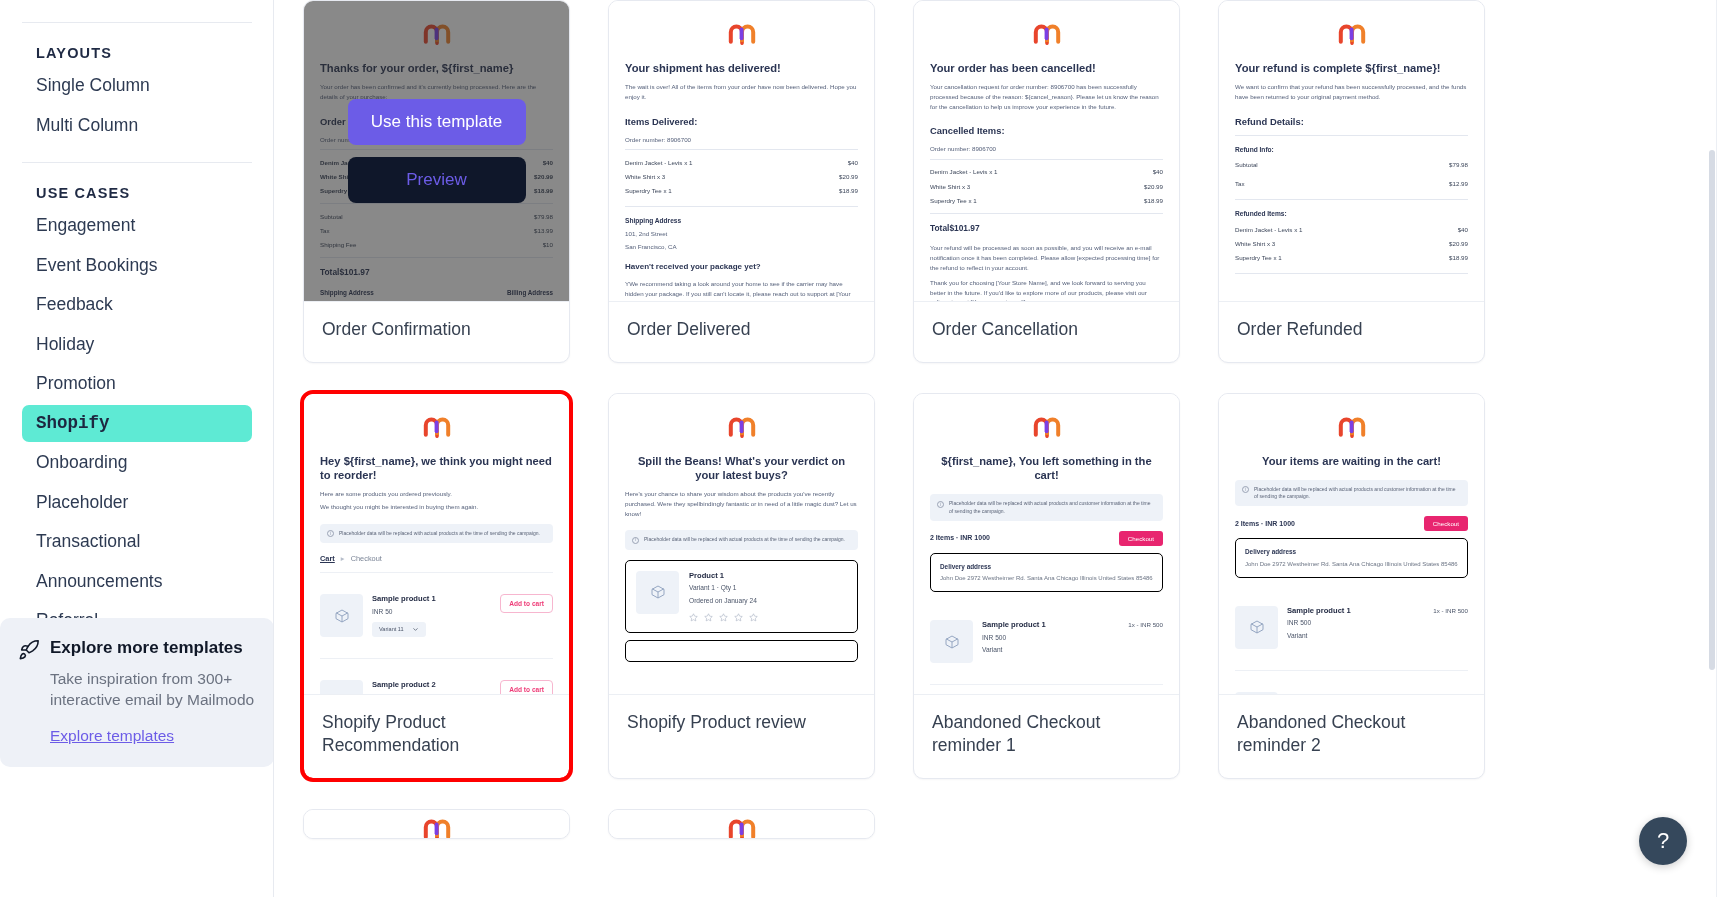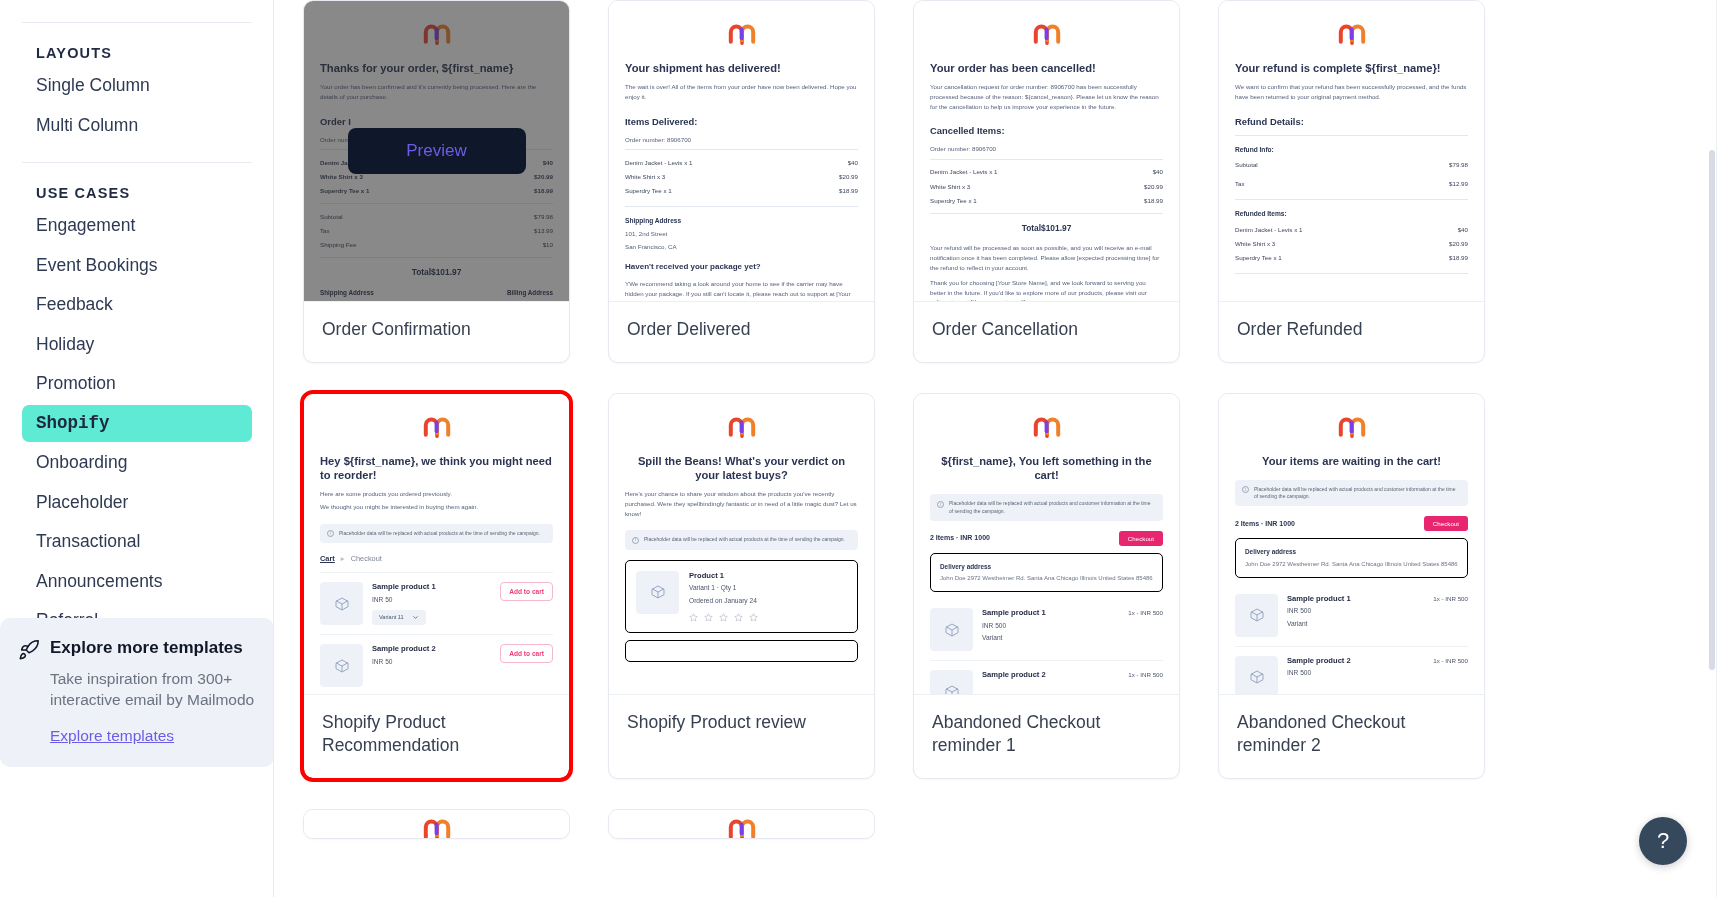--- a/index.html
+++ b/index.html
@@ -98,39 +98,39 @@
   .logo { display:block; margin:6px auto 16px auto; width:34px; height:24px; }
   .mail h1 { font-size:11.2px; line-height:1.28; font-weight:700; color:#2b3553; margin-bottom:7px; }
   .mail h1.center { text-align:center; }
   .mail p { font-size:6.2px; color:#55607a; line-height:1.55; margin-bottom:3px; }
   .mail h2 { font-size:9.4px; font-weight:700; color:#2b3553; margin:13px 0 6px 0; }
   .mail h3 { font-size:6.6px; font-weight:700; color:#2b3553; margin:9px 0 3px 0; }
   .rowline { display:flex; justify-content:space-between; padding:2.5px 0; font-size:6.2px; }
   .rowline.b { font-weight:700; }
   .hr { height:1px; background:#e3e7ef; margin:5px 0; }
   .hr2 { height:1px; background:#e3e7ef; margin:8px 0 6px 0; }
-  .total { display:flex; justify-content:center; font-size:8.4px; font-weight:700; color:#2b3553; padding:3px 0; }
+  .total { display:flex; justify-content:flex-start; font-size:8.4px; font-weight:700; color:#2b3553; padding:3px 0; }
   .addr-row { display:flex; justify-content:space-between; font-size:6.3px; font-weight:700; color:#2b3553; margin-top:6px; }
 
   .note {
     display:flex; gap:5px; align-items:flex-start;
     background:#eef2f8; border-radius:4px; padding:6px 7px; margin:12px 0 10px 0;
     font-size:5px; color:#5b6478; line-height:1.45;
   }
   .note .i {
     flex:0 0 7px; width:7px; height:7px; border-radius:50%;
     border:.7px solid #9aa3b5; color:#9aa3b5; font-size:5px;
     display:flex; align-items:center; justify-content:center; margin-top:.5px;
   }
   .crumb { font-size:7.4px; color:#7a8496; margin:4px 0 8px 0; }
   .crumb b { color:#2b3553; text-decoration:underline; font-weight:700; }
   .crumb .sep { color:#b6bdca; margin:0 4px; }
 
   .prod {
-    display:flex; align-items:flex-start; gap:9px; padding:9px 0; border-top:1px solid #edf0f5;
+    display:flex; align-items:flex-start; gap:9px; padding:21px 0; border-top:1px solid #edf0f5;
   }
   .pimg { width:43px; height:43px; flex:0 0 43px; background:#eef2f8; border-radius:4px;
           display:flex; align-items:center; justify-content:center; }
   .pimg svg { width:16px; height:16px; }
   .pinfo { flex:1 1 auto; min-width:0; }
   .pname { font-size:7.6px; font-weight:700; color:#1f2740; line-height:1.25; }
   .pprice { font-size:6.6px; color:#4a5468; margin-top:3px; }
   .variant {
     display:inline-flex; align-items:center; gap:8px; margin-top:6px;
     background:#eef2f8; border-radius:3px; padding:3px 7px; font-size:5.6px; color:#4a5468;
@@ -263,20 +263,21 @@
             <div class="total">
               <span>Total</span>
               <span>$101.97</span>
             </div>
             <div class="addr-row">
               <span>Shipping Address</span>
               <span>Billing Address</span>
             </div>
           </div>
           <div class="overlay">
+            <button class="btn-use">Use this template</button>
             <button class="btn-preview">Preview</button>
           </div>
         </div>
         <div class="card-title">Order Confirmation</div>
       </div>
 
       <div class="card">
         <div class="card-thumb">
           <div class="mail">
             <svg class="logo" viewBox="0 0 40 30">

